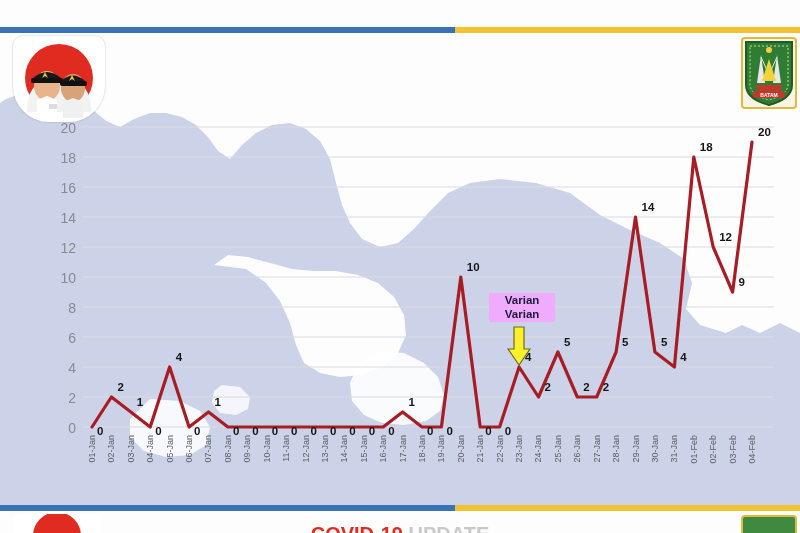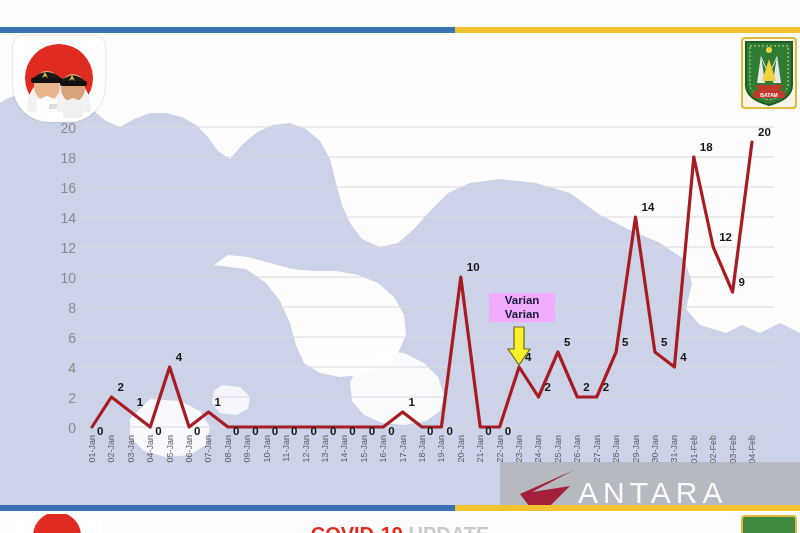--- a/index.html
+++ b/index.html
@@ -301,27 +301,20 @@
     <div class="ann-box" id="ann" style="left: 483.059px; top: 260px; width: 78px;">
       <span>Varian</span><br>
       <span>Varian</span>
     </div>
     <svg id="arrow" style="position: absolute; left: 506.059px; top: 292px;" width="26" height="42" viewBox="0 0 26 42">
       <path d="M8,2 L18,2 L18,24 L24,24 L13,40 L2,24 L8,24 Z" fill="#fbf02a" stroke="#6b6b1e" stroke-width="1.2"></path>
     </svg>
   </div>
 
 
-  <div class="watermark">
-    <svg style="position:absolute;left:18px;top:6px;" width="62" height="52" viewBox="0 0 62 52">
-      <path d="M56,2 L14,24 L52,18 L20,50 L2,26 Z" fill="#a3203a"></path>
-    </svg>
-    <div class="wm-text">ANTARA</div>
-    <div class="wm-gold"></div>
-  </div>
 
   <div class="bar-row bar-row-bottom">
     <div class="bar-blue"></div>
     <div class="bar-gold"></div>
   </div>
 
   <div class="peek">
     <div class="peek-logo">
       <svg viewBox="0 0 88 40" width="88" height="40">
         <rect x="0" y="0" width="88" height="40" fill="#ffffff"></rect>

